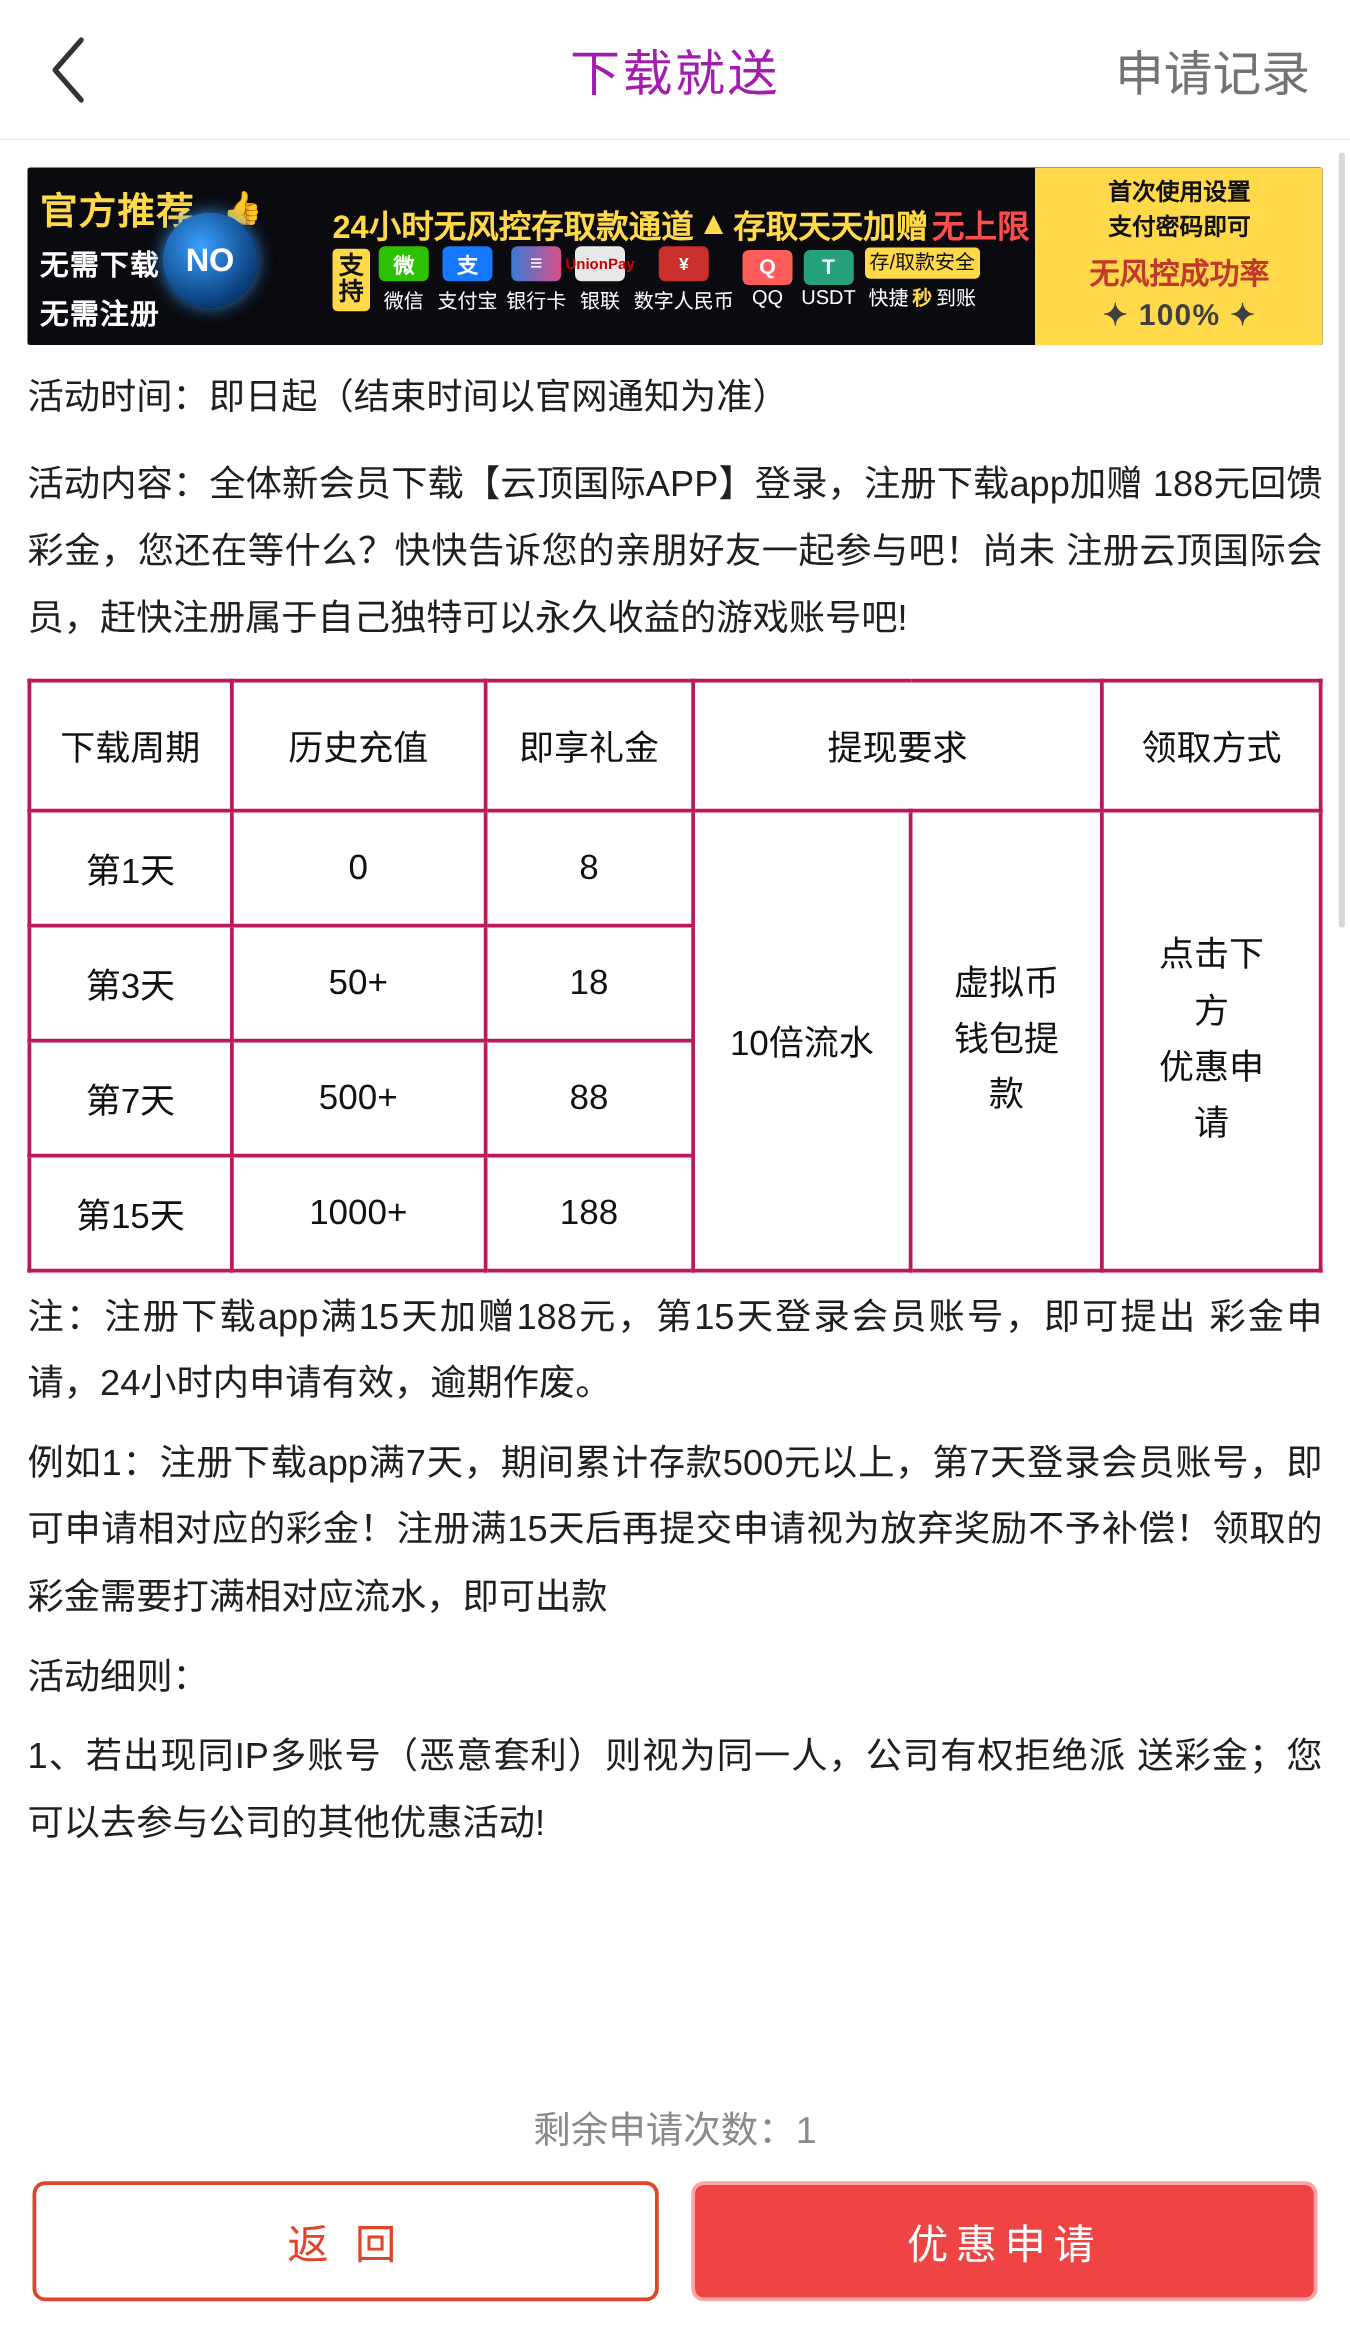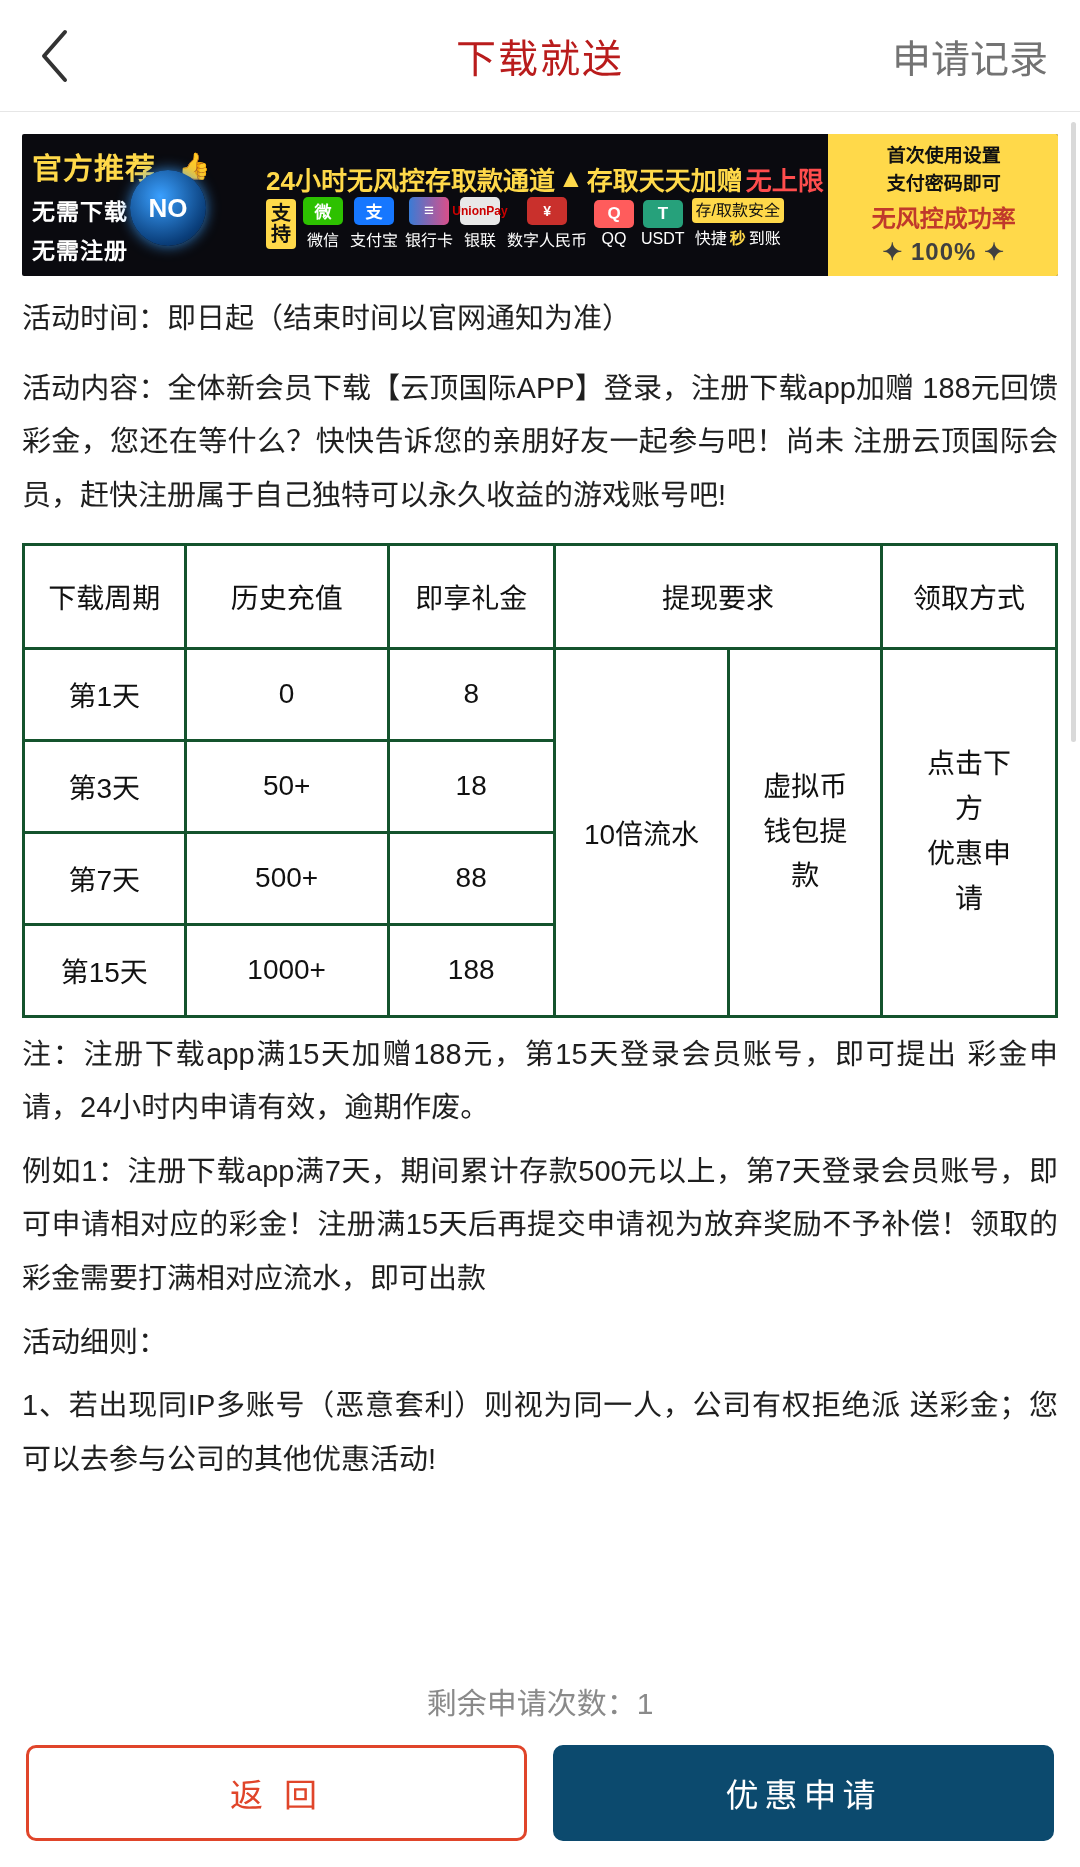--- a/index.html
+++ b/index.html
@@ -37,21 +37,21 @@
     transform: translateY(-50%);
     width: 56px;
     height: 56px;
     display: flex;
     align-items: center;
     justify-content: center;
   }
   .back-btn svg { display: block; }
   .header-title {
     font-size: 40px;
-    color: #b91c1c;
+    color: #a21caf;
     letter-spacing: 2px;
     font-weight: 400;
   }
   .header-action {
     position: absolute;
     right: 32px;
     top: 50%;
     transform: translateY(-50%);
     font-size: 39px;
     color: #737373;
@@ -213,21 +213,21 @@
   .para.tight { margin-top: 10px; }
 
   
   table.promo {
     width: 100%;
     border-collapse: collapse;
     margin-top: 20px;
     table-layout: fixed;
   }
   table.promo td, table.promo th {
-    border: 3px solid #14532d;
+    border: 3px solid #be185d;
     text-align: center;
     vertical-align: middle;
     font-size: 28px;
     color: #111;
     font-weight: normal;
     padding: 20px 6px;
   }
   table.promo th { font-weight: normal; height: 104px; }
   table.promo td { height: 92px; }
   .col1 { width: 148px; }
@@ -266,23 +266,23 @@
     letter-spacing: 6px;
     cursor: pointer;
     user-select: none;
   }
   .btn-back {
     border: 3px solid #e0452a;
     color: #e0452a;
     background: #fff;
   }
   .btn-apply {
-    background: #0c4a6e;
+    background: #ef4444;
     color: #fff;
-    border: 3px solid #0c4a6e;
+    border: 3px solid #fca5a5;
     text-align: right;
   }
 </style>
 </head>
 <body>
 
 <div class="phone">
 
   <div class="header">
     <div class="back-btn">

